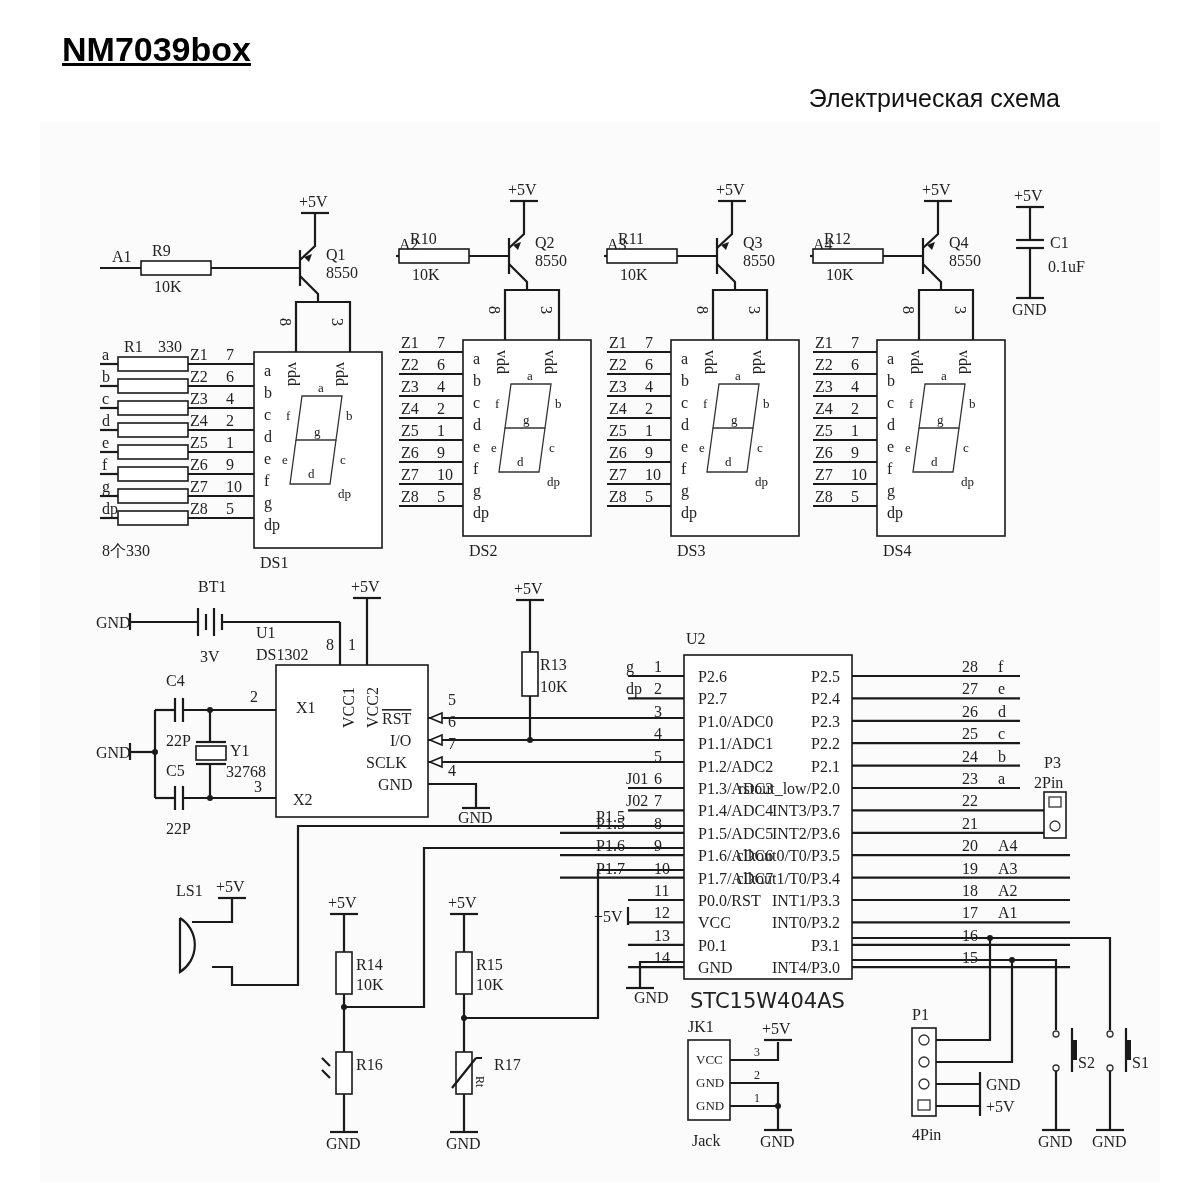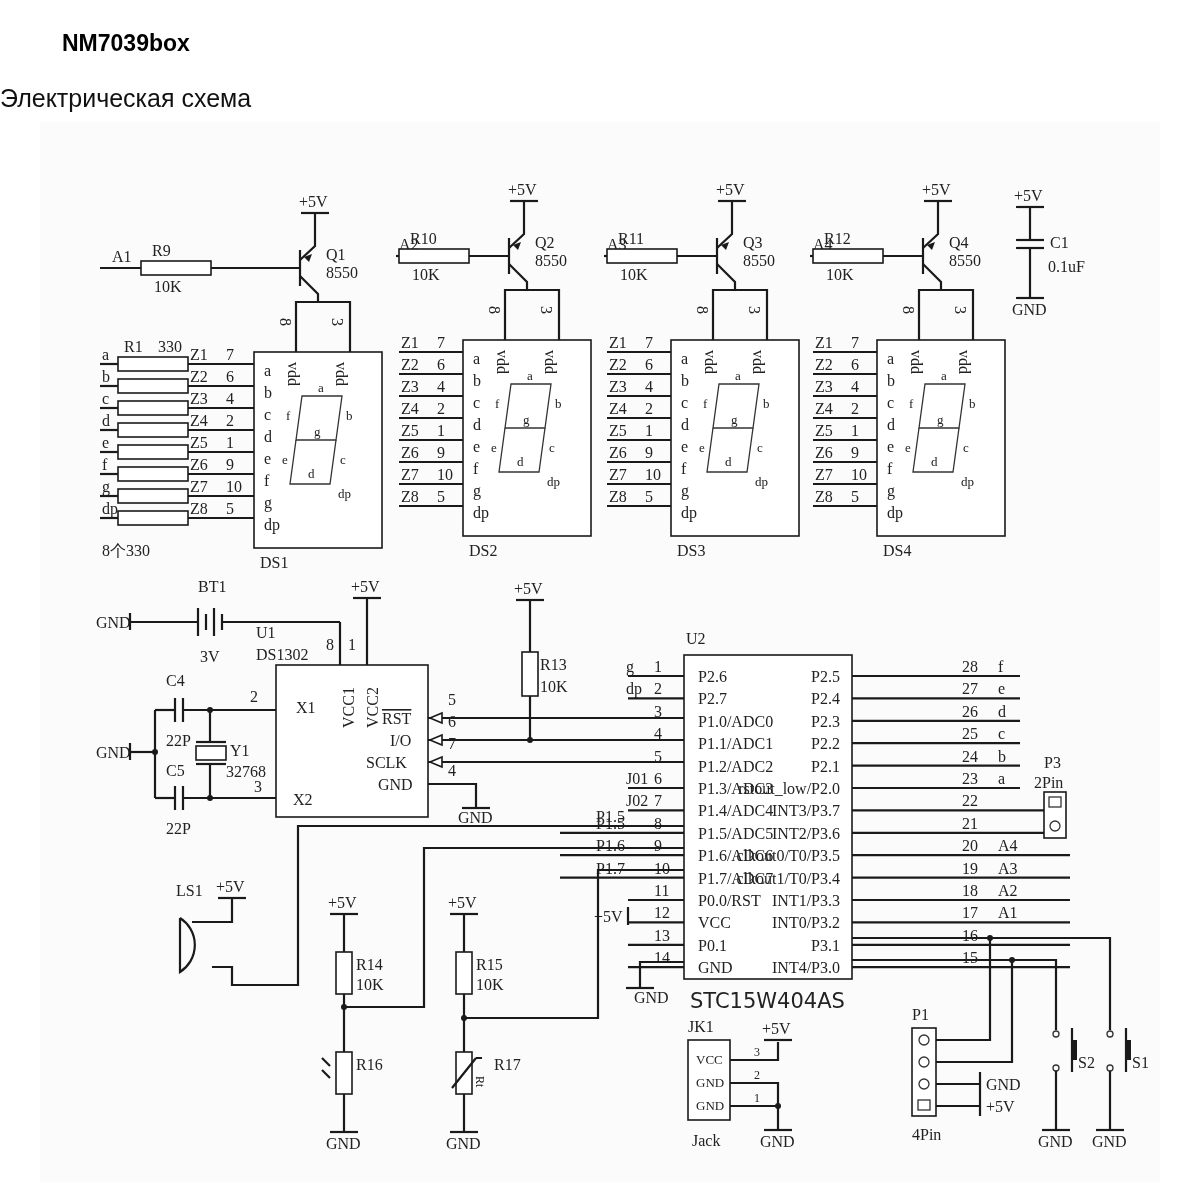--- a/index.html
+++ b/index.html
@@ -1,18 +1,18 @@
 <!DOCTYPE html>
 <html><head>
 <meta charset="utf-8">
 <style>
   html,body{margin:0;padding:0;background:#fff;}
   body{width:1200px;height:1200px;position:relative;overflow:hidden;font-family:"Liberation Sans",sans-serif;}
-  .title{position:absolute;left:62px;top:30px;font-size:23px;font-weight:bold;color:#000;font-family:"Liberation Sans",sans-serif;}
-  .subtitle{position:absolute;left:0;width:1060px;top:84px;text-align:left;font-size:25px;color:#111;font-family:"Liberation Sans",sans-serif;}
+  .title{position:absolute;left:62px;top:30px;font-size:34px;font-weight:bold;color:#000;font-family:"Liberation Sans",sans-serif;text-decoration:underline;}
+  .subtitle{position:absolute;left:0;width:1060px;top:84px;text-align:right;font-size:25px;color:#111;font-family:"Liberation Sans",sans-serif;}
   .sheet{position:absolute;left:40px;top:122px;width:1120px;height:1060px;background:#fbfbfb;}
   svg.sch{position:absolute;left:0;top:0;}
   svg.sch text{font-family:"Liberation Serif",serif;fill:#222;font-size:16px;}
   svg.sch .w{stroke:#1a1a1a;stroke-width:2.2;fill:none;}
   svg.sch .b{stroke:#1a1a1a;stroke-width:1.6;fill:#fff;}
   svg.sch .bt{stroke:#333;stroke-width:1.3;fill:none;}
   svg.sch .dot{fill:#1a1a1a;}
   svg.sch .sans{font-family:"DejaVu Sans",sans-serif;font-size:21px;}
 </style>
 </head>

